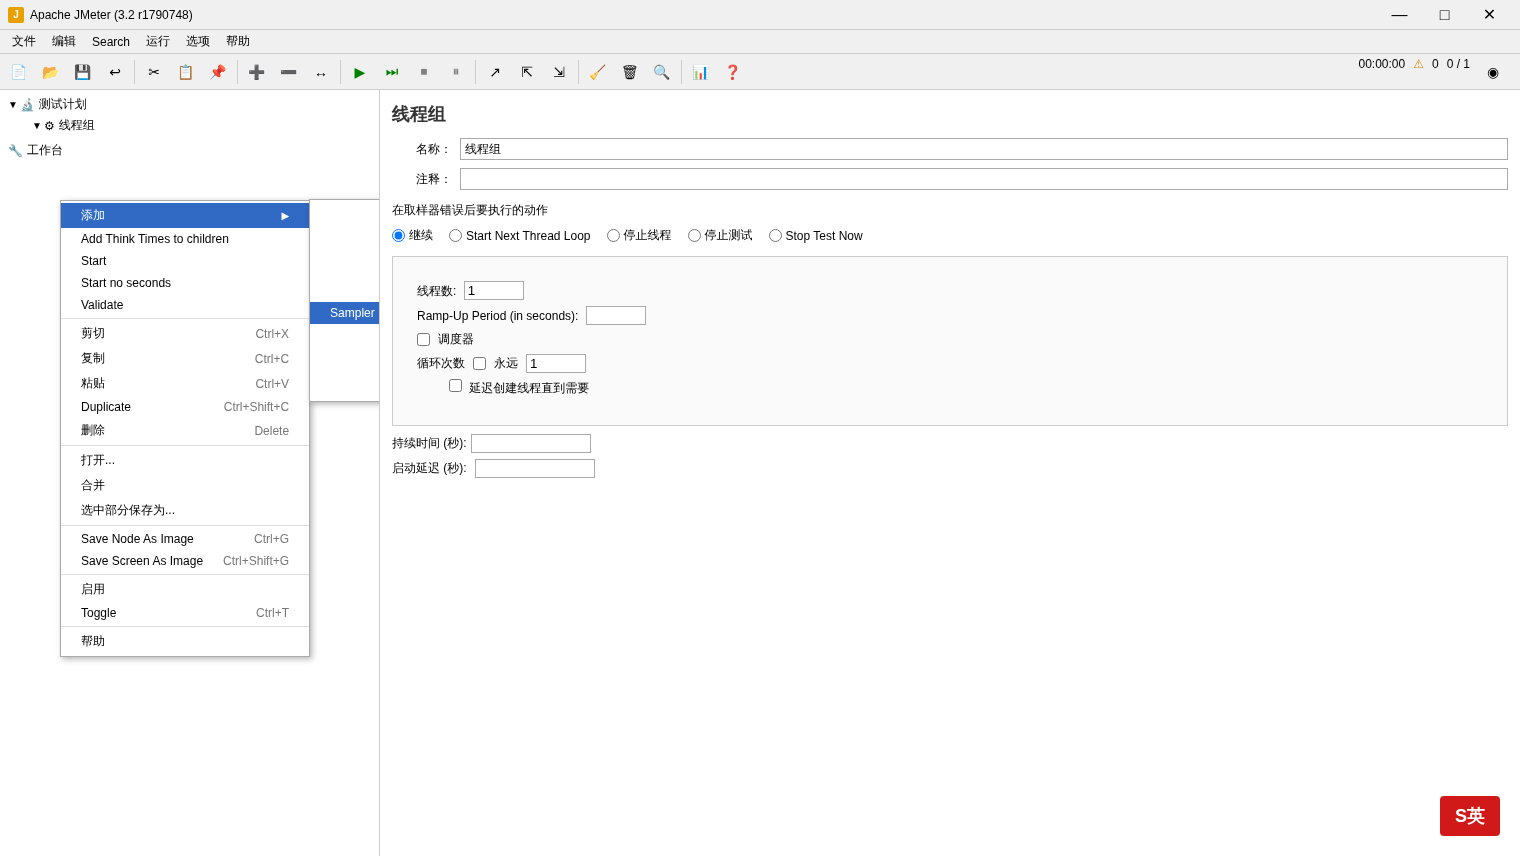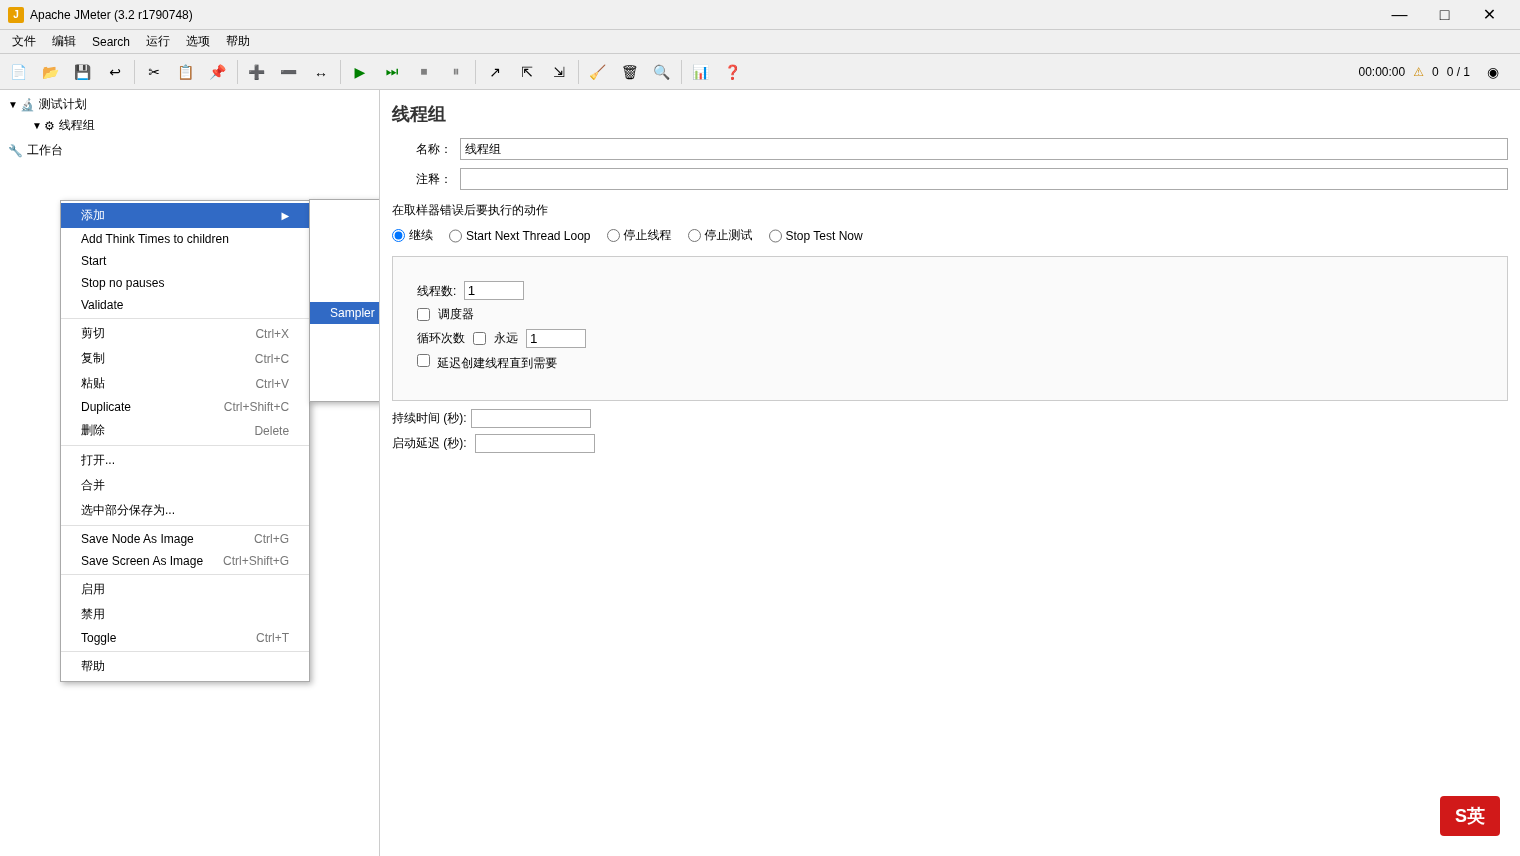--- a/index.html
+++ b/index.html
@@ -51,21 +51,21 @@
       width: 30px; height: 30px;
       display: flex; align-items: center; justify-content: center;
       cursor: pointer; border: 1px solid transparent;
       border-radius: 2px;
       font-size: 14px;
     }
     .toolbar-sep { width: 1px; height: 24px; background: #ccc; margin: 0 2px; }
     .time-display {
       margin-left: auto;
       display: flex;
-      align-items: center;
+      align-items: flex-start;
       gap: 8px;
       font-size: 12px;
       padding-right: 8px;
     }
 
     
     .main-layout {
       display: flex;
       height: calc(856px - 90px);
     }
@@ -96,21 +96,21 @@
       flex: 1;
       background: white;
       padding: 12px;
       overflow-y: auto;
     }
     .panel-title { font-size: 18px; font-weight: bold; margin-bottom: 12px; color: #333; }
     .form-row { display: flex; align-items: center; margin-bottom: 8px; justify-content: space-between; }
     .form-label { width: 60px; text-align: right; margin-right: 8px; white-space: nowrap; }
     .form-input { flex: 1; height: 22px; border: 1px solid #aaa; padding: 2px 4px; font-size: 12px; }
     .radio-group { display: flex; align-items: center; gap: 16px; margin-bottom: 12px; }
-    .radio-option { display: flex; gap: 4px; cursor: pointer; }
+    .radio-option { display: flex; align-items: center; gap: 4px; cursor: pointer; }
 
     
     .context-menu {
       position: absolute;
       top: 110px;
       left: 60px;
       background: white;
       border: 1px solid #aaa;
       box-shadow: 2px 2px 6px rgba(0,0,0,0.3);
       z-index: 100;
@@ -289,21 +289,21 @@
         </div>
       </div>
 
       <div class="ctx-item">
         <span>Add Think Times to children</span>
       </div>
       <div class="ctx-item">
         <span>Start</span>
       </div>
       <div class="ctx-item">
-        <span>Stop no pauses</span>
+        <span>Start no seconds</span>
       </div>
       <div class="ctx-item">
         <span>Validate</span>
       </div>
       <div class="ctx-separator"></div>
       <div class="ctx-item">
         <span>剪切</span>
         <span class="shortcut">Ctrl+X</span>
       </div>
       <div class="ctx-item">
@@ -337,23 +337,20 @@
         <span>Save Node As Image</span>
         <span class="shortcut">Ctrl+G</span>
       </div>
       <div class="ctx-item">
         <span>Save Screen As Image</span>
         <span class="shortcut">Ctrl+Shift+G</span>
       </div>
       <div class="ctx-separator"></div>
       <div class="ctx-item">
         <span>启用</span>
-      </div>
-      <div class="ctx-item">
-        <span>禁用</span>
       </div>
       <div class="ctx-item">
         <span>Toggle</span>
         <span class="shortcut">Ctrl+T</span>
       </div>
       <div class="ctx-separator"></div>
       <div class="ctx-item">
         <span>帮助</span>
       </div>
     </div>
@@ -396,31 +393,35 @@
         <input type="radio" name="errorAction" style="">
         <span>Stop Test Now</span>
       </label>
     </div>
 
     <div style="margin-top:8px; border: 1px solid #ccc; padding:24px; background:#fafafa;">
       <div style="margin-bottom:6px;">
         <span>线程数:</span>
         <input type="text" value="1" style="width: 60px; margin-left: 4px; border: 1px solid rgb(170, 170, 170); padding: 1px 3px;">
       </div>
+      <div style="margin-bottom:6px;">
+        <span>Ramp-Up Period (in seconds):</span>
+        <input type="text" value="" style="width: 60px; margin-left: 4px; border: 1px solid rgb(170, 170, 170); padding: 1px 3px;">
+      </div>
       <div style="display:flex; align-items:center; gap:8px; margin-bottom:6px;">
         <input type="checkbox" style="">
         <span>调度器</span>
       </div>
       <div style="display:flex; align-items:center; gap:8px; margin-bottom:6px;">
         <span>循环次数</span>
         <input type="checkbox" style="">
         <span>永远</span>
         <input type="text" value="1" style="width: 60px; border: 1px solid rgb(170, 170, 170); padding: 1px 3px;">
       </div>
-      <div style="margin-bottom:4px;">
+      <div style="margin-bottom:4px;margin-left:32px;">
         <input type="checkbox" style="">
         <span style="margin-left:4px;">延迟创建线程直到需要</span>
       </div>
     </div>
 
     <div style="margin-top:8px;">
       <div style="margin-bottom:6px; display:flex; align-items:center; gap:4px;">
         <span>持续时间 (秒):</span>
         <input type="text" style="width: 120px; border: 1px solid rgb(170, 170, 170); padding: 1px 3px;" value="">
       </div>

